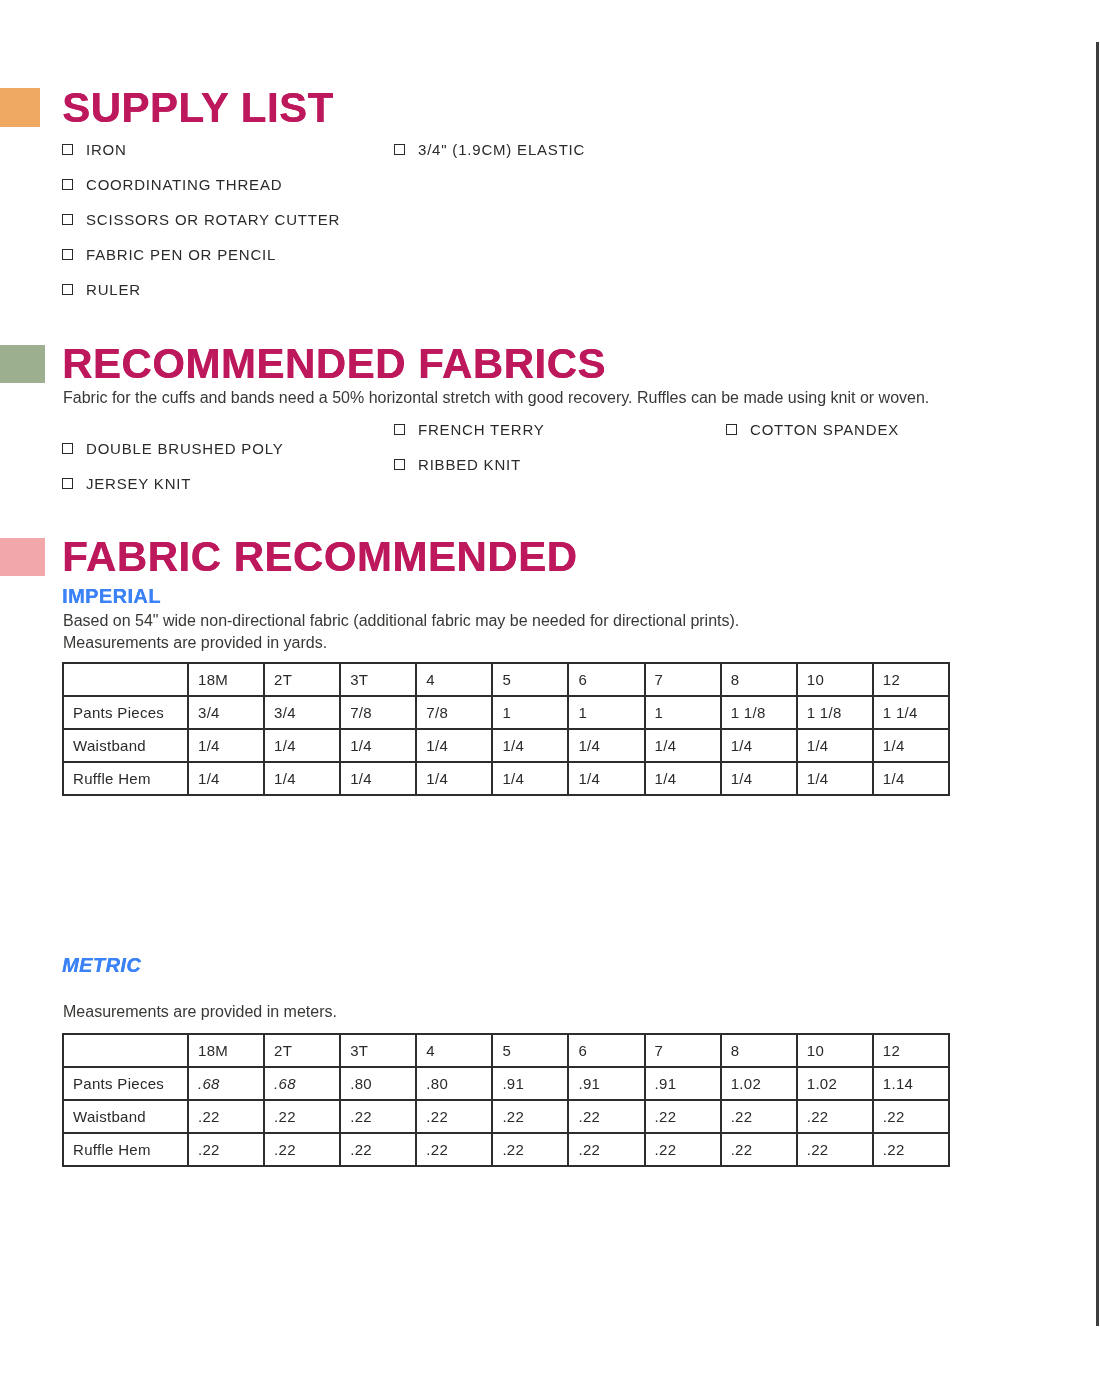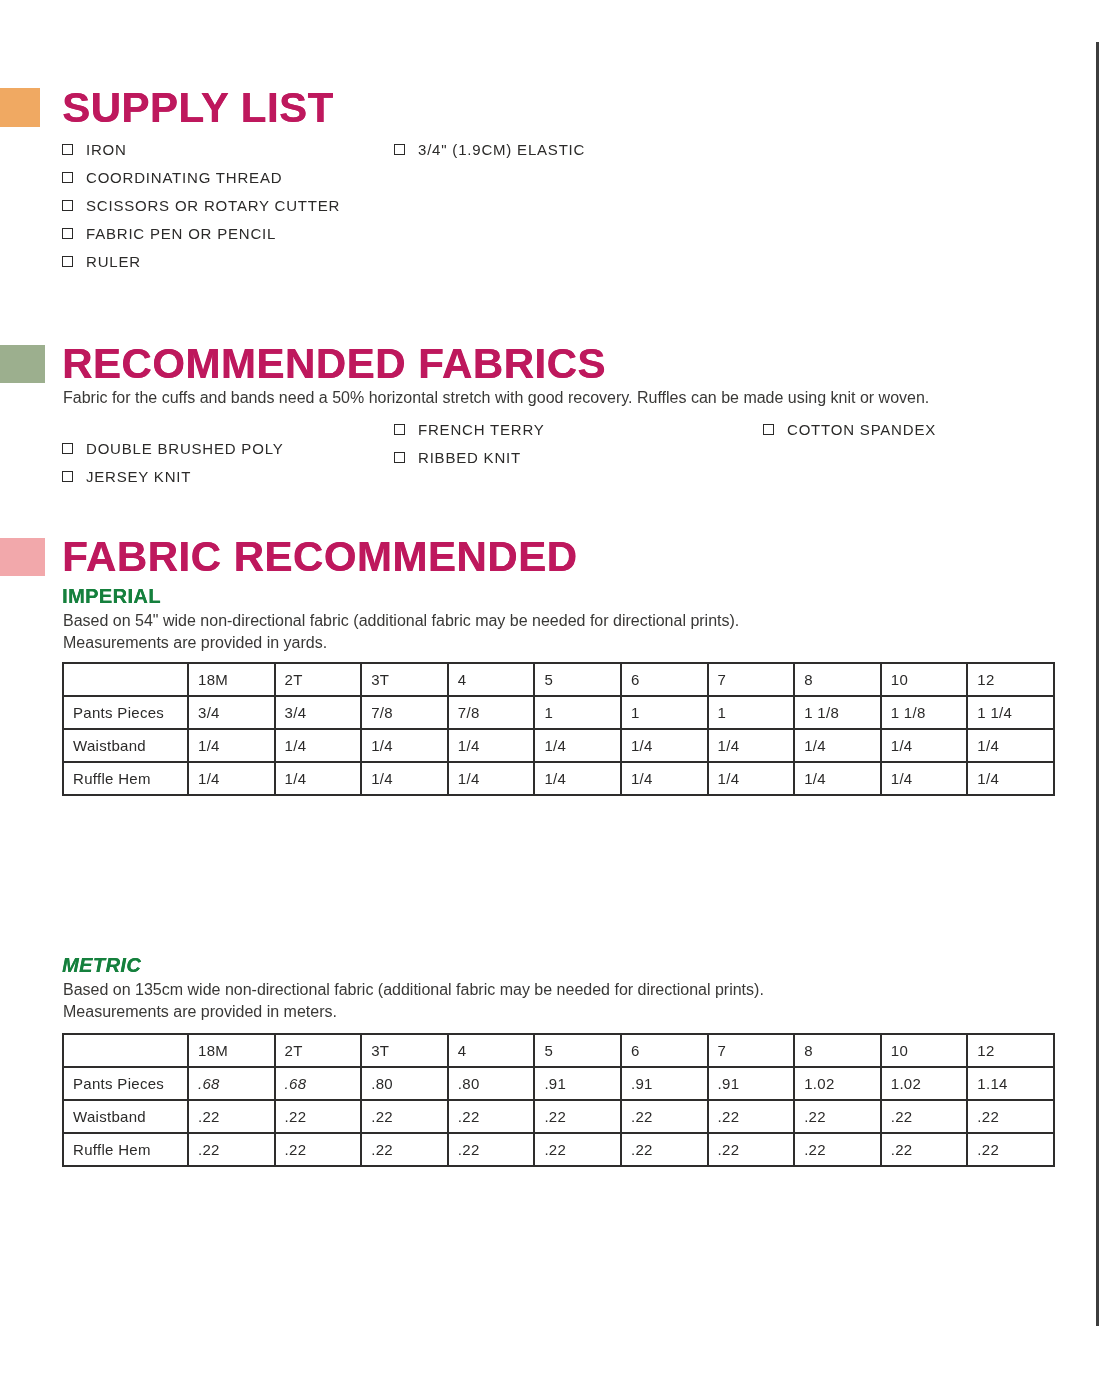--- a/index.html
+++ b/index.html
@@ -29,65 +29,65 @@
   }
   .title-supply  { top: 87px; }
   .title-fabrics { top: 343px; }
   .title-require { top: 536px; }
 
   .sub-title {
     position: absolute;
     left: 62px;
     font-size: 20px;
     font-weight: bold;
-    color: #15803d;
+    color: #3b82f6;
     letter-spacing: 0.4px;
     text-shadow: 0.3px 0 0 currentColor;
   }
   .sub-imperial { top: 585px; }
   .sub-metric   { top: 954px; font-style: italic; }
 
   .body-text {
     position: absolute;
     left: 63px;
     font-size: 16px;
     line-height: 22px;
     color: #39383б;
     color: #393836;
     white-space: nowrap;
   }
   .desc-fabrics  { top: 387px; text-align: center; }
   .desc-imperial { top: 610px; }
   .desc-metric   { top: 979px; }
 
-  .check-col { position: absolute; display: flex; flex-direction: column; gap: 11px; }
+  .check-col { position: absolute; display: flex; flex-direction: column; gap: 18px; }
   .supply-col-1 { left: 62px;  top: 141px; }
   .supply-col-2 { left: 394px; top: 141px; }
   .fab-col-1 { left: 62px;  top: 440px; }
   .fab-col-2 { left: 394px; top: 421px; }
-  .fab-col-3 { left: 763px; top: 421px; }
+  .fab-col-3 { left: 726px; top: 421px; }
 
   .check-item { display: flex; align-items: center; height: 17px; }
   .checkbox {
     width: 11px; height: 11px;
     border: 1.5px solid #2b2a29;
     margin-right: 13px;
     flex: none;
   }
   .check-label {
     font-size: 15px;
     letter-spacing: 0.8px;
     color: #2b2a29;
     white-space: nowrap;
   }
 
   table.req-table {
     position: absolute;
     left: 62px;
-    width: 993px;
+    width: 888px;
     border-collapse: collapse;
     table-layout: fixed;
   }
   .table-imperial { top: 662px; }
   .table-metric   { top: 1033px; }
   .req-table th, .req-table td {
     border: 2px solid #2e2d2c;
     height: 33px;
     padding: 0 4px 0 9px;
     font-size: 15px;
@@ -252,21 +252,21 @@
         <td>1/4</td>
         <td>1/4</td>
         <td>1/4</td>
         <td>1/4</td>
       </tr>
     </tbody>
   </table>
 
 <h2 class="sub-title sub-metric">METRIC</h2>
 <p class="body-text desc-metric">
-  <span>Based on 135cm wide non-directional fabric (additional fabric may be needed for directional prints).</span><br>
+  <br>
   <span>Measurements are provided in meters.</span>
 </p>
 <table class="req-table table-metric">
     <colgroup>
       <col class="label-col">
       <col>
       <col>
       <col>
       <col>
       <col>

